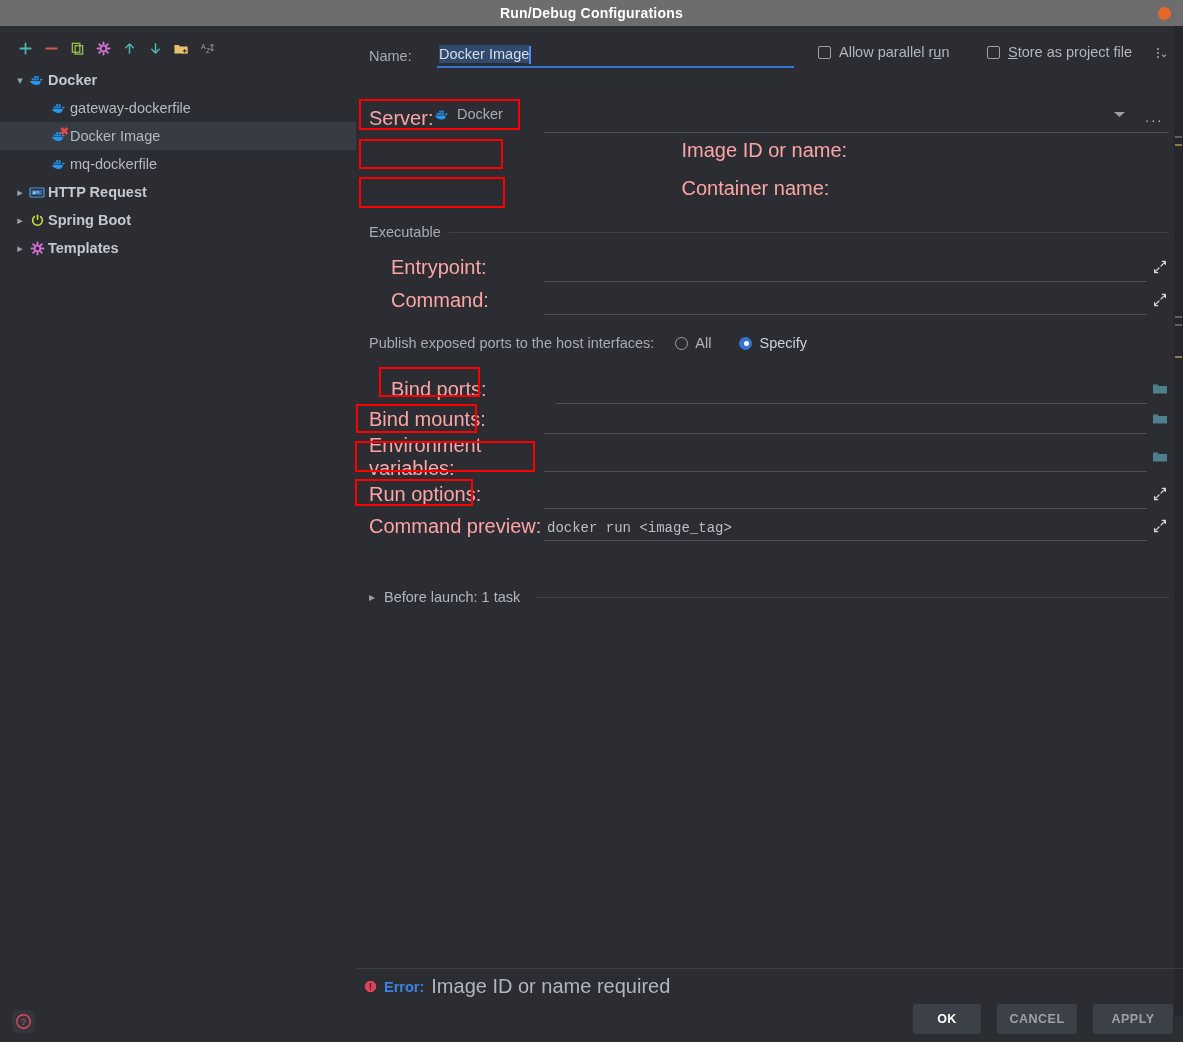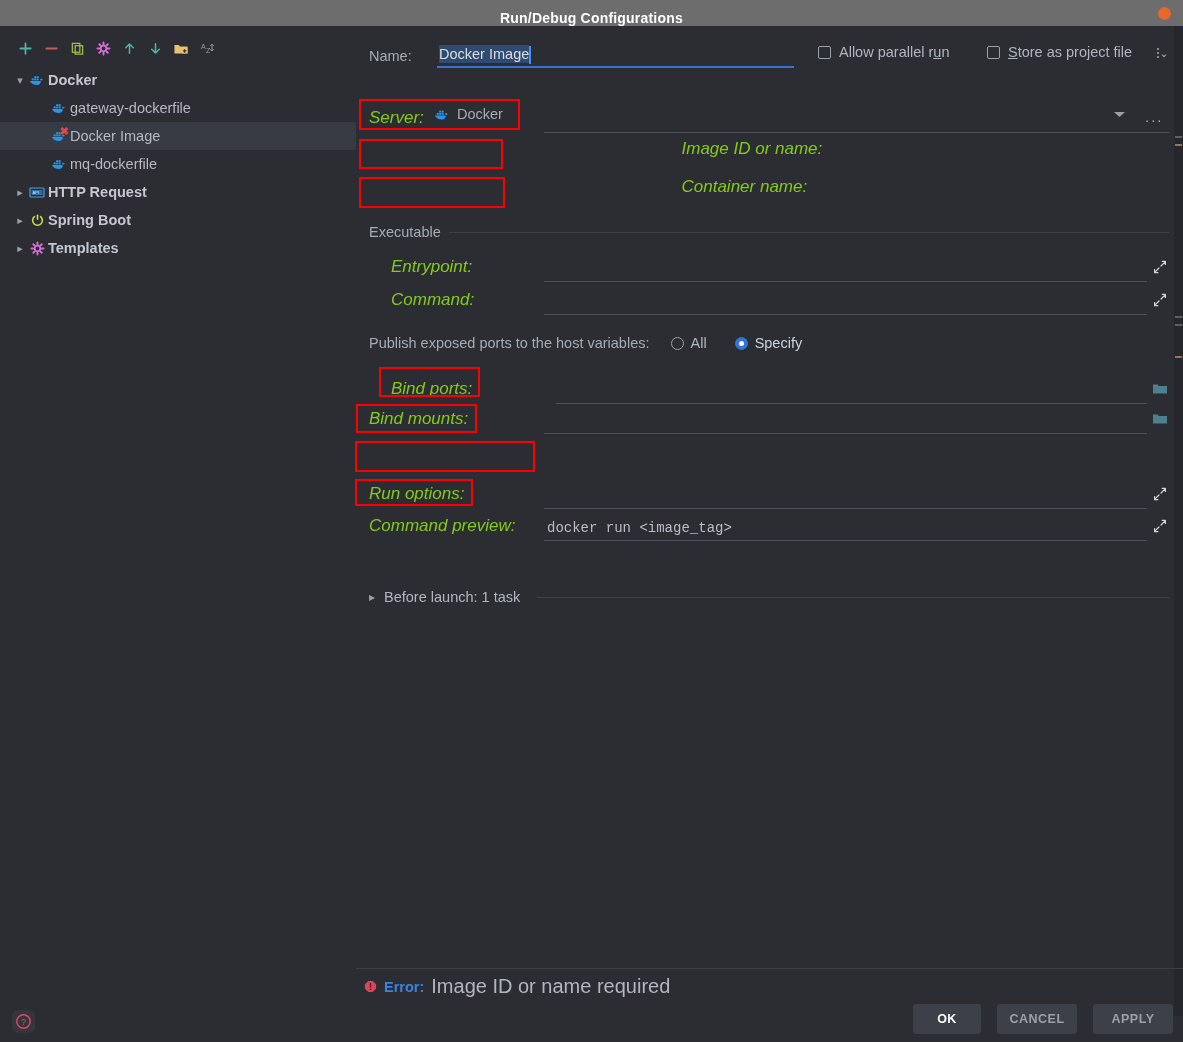--- a/index.html
+++ b/index.html
@@ -12,21 +12,21 @@
   .app {
     position: relative;
     width: 1183px; height: 1042px;
     background: #2b2d33;
   }
 
   
   .titlebar {
     position: absolute; left: 0; top: 0; width: 1183px; height: 26px;
     background: #6d6d6d;
-    display: flex; align-items: flex-end; justify-content: center;
+    display: flex; align-items: center; justify-content: center;
   }
   .titlebar-text {
     color: #ffffff; font-size: 14px; font-weight: bold;
     letter-spacing: .2px;
   }
   .titlebar-close {
     position: absolute; right: 12px; top: 7px;
     width: 13px; height: 13px; border-radius: 50%;
     background: #e8682c;
   }
@@ -113,21 +113,21 @@
   .chk-wrap { display: flex; align-items: center; gap: 8px; cursor: pointer; }
   .chk {
     width: 13px; height: 13px; border: 1.6px solid #9aa0a8;
     border-radius: 2px; background: transparent; flex: 0 0 13px;
   }
   .chk-label { font-size: 14.5px; color: #b0b6bf; white-space: nowrap; }
   .mn { text-decoration: underline; }
 
   
   .field-row { left: 13px; width: 800px; height: 34px; }
-  .field-label { width: 175px; font-size: 17px; color: #84cc16; font-style: italic; }
+  .field-label { width: 175px; font-size: 20px; color: #fca5a5; }
   .field-label.indent { padding-left: 22px; }
   .field-input {
     position: relative; flex: 1; height: 30px;
     display: flex; align-items: flex-end;
   }
   .underline {
     position: absolute; left: 0; right: 22px; bottom: 0;
     height: 1px; background: #4a4f59;
   }
   .underline.full { right: 0; }
@@ -495,21 +495,21 @@
         <span class="field-text"></span>
         <span class="row-icon">
           <svg width="14" height="14" viewBox="0 0 14 14">
               <path d="M8 6l4.4-4.4M9.2 1.3h3.2v3.2M6 8l-4.4 4.4M4.8 12.7H1.6V9.5" fill="none" stroke="#cfd4dc" stroke-width="1.2" stroke-linecap="round" stroke-linejoin="round"></path>
             </svg>
         </span>
       </span>
     </div>
 
     <div class="row radio-row" style="top:305px;">
-      <span class="lbl">Publish exposed ports to the host variables:</span>
+      <span class="lbl">Publish exposed ports to the host interfaces:</span>
       <span class="radio-wrap" style="margin-left:21px;">
         <span class="radio"></span>
         <span class="radio-label">All</span>
       </span>
       <span class="radio-wrap" style="margin-left:28px;">
         <span class="radio on"></span>
         <span class="radio-label sel">Specify</span>
       </span>
     </div>
 
@@ -532,20 +532,32 @@
         <span class="underline"></span>
         <span class="field-text"></span>
         <span class="row-icon">
           <svg width="16" height="14" viewBox="0 0 16 14">
               <path d="M1 2.6h4.6l1.2 1.5H15v7.3H1z" fill="#4e7f8c"></path>
             </svg>
         </span>
       </span>
     </div>
 
+    <div class="row field-row" style="top:414px;">
+      <span class="field-label">Environment variables:</span>
+      <span class="field-input">
+        <span class="underline"></span>
+        <span class="field-text"></span>
+        <span class="row-icon">
+          <svg width="16" height="14" viewBox="0 0 16 14">
+              <path d="M1 2.6h4.6l1.2 1.5H15v7.3H1z" fill="#4e7f8c"></path>
+            </svg>
+        </span>
+      </span>
+    </div>
 
     <div class="row field-row" style="top:451px;">
       <span class="field-label">Run options:</span>
       <span class="field-input">
         <span class="underline"></span>
         <span class="field-text"></span>
         <span class="row-icon">
           <svg width="14" height="14" viewBox="0 0 14 14">
               <path d="M8 6l4.4-4.4M9.2 1.3h3.2v3.2M6 8l-4.4 4.4M4.8 12.7H1.6V9.5" fill="none" stroke="#cfd4dc" stroke-width="1.2" stroke-linecap="round" stroke-linejoin="round"></path>
             </svg>

